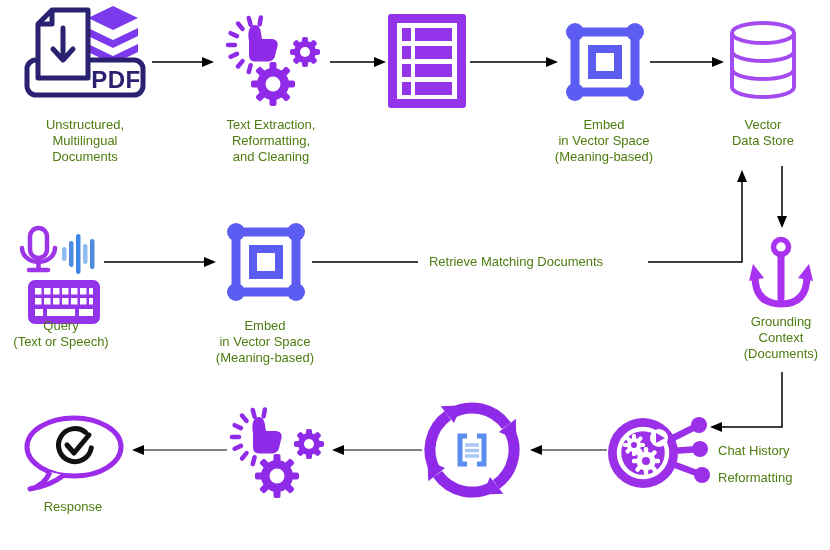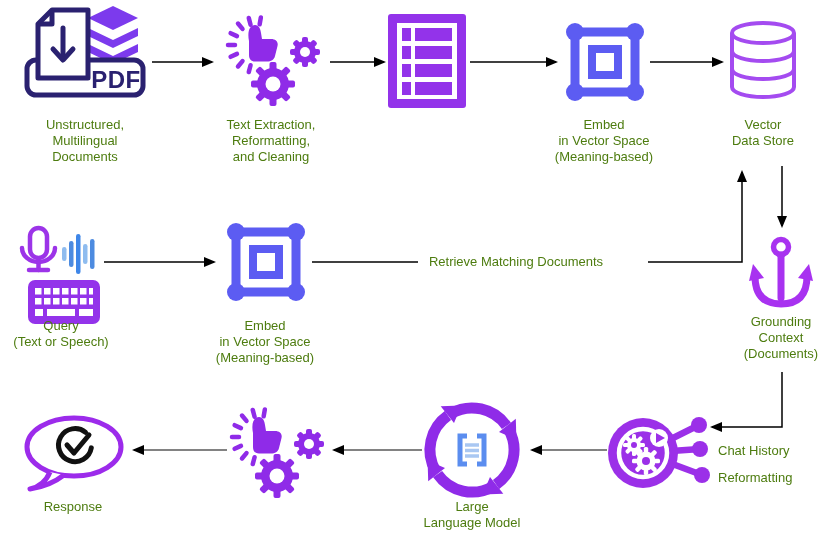--- a/index.html
+++ b/index.html
@@ -278,18 +278,16 @@
 (Text or Speech)</div>
   <div class="lbl" style="left:190px;top:318px">Embed
 in Vector Space
 (Meaning-based)</div>
   <div class="lbl" style="left:406px;top:254px;width:220px">Retrieve Matching Documents</div>
   <div class="lbl" style="left:706px;top:314px">Grounding
 Context
 (Documents)</div>
 
   <div class="lbl" style="left:-2px;top:499px">Response</div>
-  <div class="lbl" style="left:397px;top:499px">Large
-Language Model</div>
 
   <div class="lbl free" style="left:718px;top:443px">Chat History</div>
   <div class="lbl free" style="left:718px;top:470px">Reformatting</div>
 </div>
 
 </body></html>

